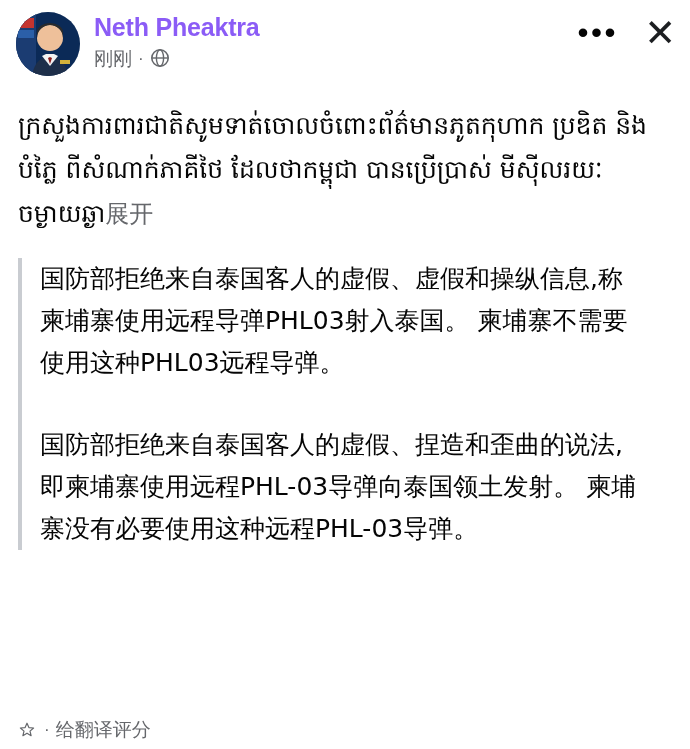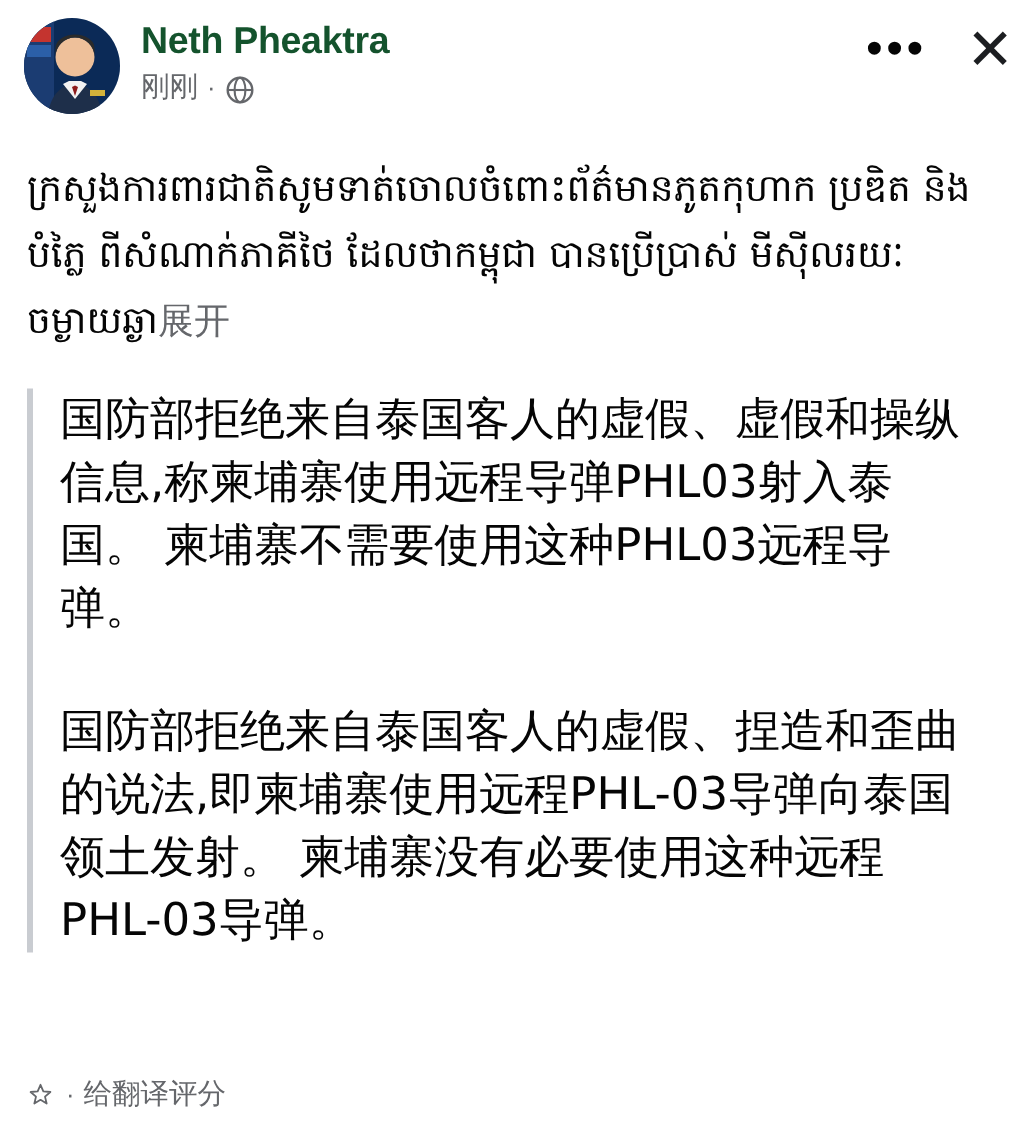--- a/index.html
+++ b/index.html
@@ -46,27 +46,27 @@
   .header-text {
     flex: 1 1 auto;
     padding-left: 14px;
     min-width: 0;
     padding-top: 2px;
   }
   .author-name {
     font-size: 25px;
     font-weight: bold;
     line-height: 30px;
-    color: #14532d;
+    color: #8b5cf6;
     letter-spacing: -0.2px;
     white-space: nowrap;
   }
   .meta-row {
     display: flex;
-    align-items: flex-end;
+    align-items: flex-start;
     margin-top: 6px;
     color: #65676b;
     font-size: 19px;
     line-height: 22px;
   }
   .meta-time { color: #65676b; }
   .meta-dot { margin: 0 6px; color: #65676b; font-size: 17px; }
   .globe-icon {
     display: inline-flex;
     align-items: center;
@@ -123,21 +123,21 @@
   .translation {
     margin: 22px 0 0 18px;
     padding-left: 18px;
     border-left: 4px solid #c9ccd1;
     width: 624px;
     box-sizing: border-box;
   }
   .translation p {
     margin: 0;
     font-family: "DejaVu Sans", sans-serif;
-    font-size: 30px;
+    font-size: 25px;
     line-height: 42px;
     color: #050505;
     word-break: break-word;
   }
   .translation p + p { margin-top: 40px; }
 
   
   .rate-row {
     position: absolute;
     left: 18px;

